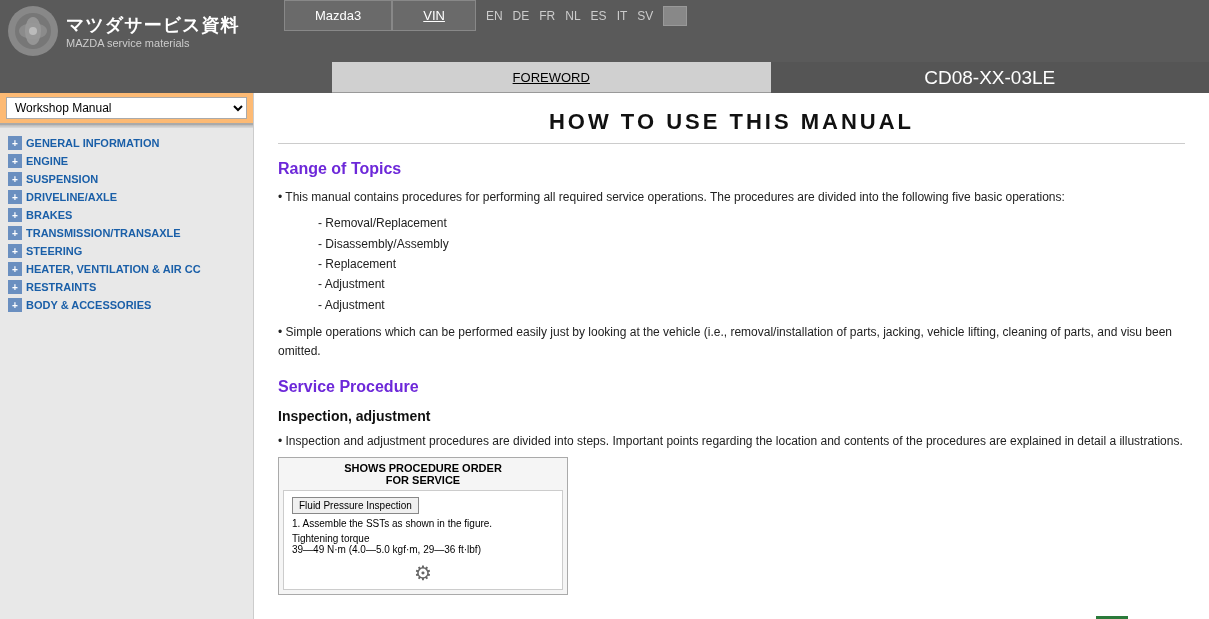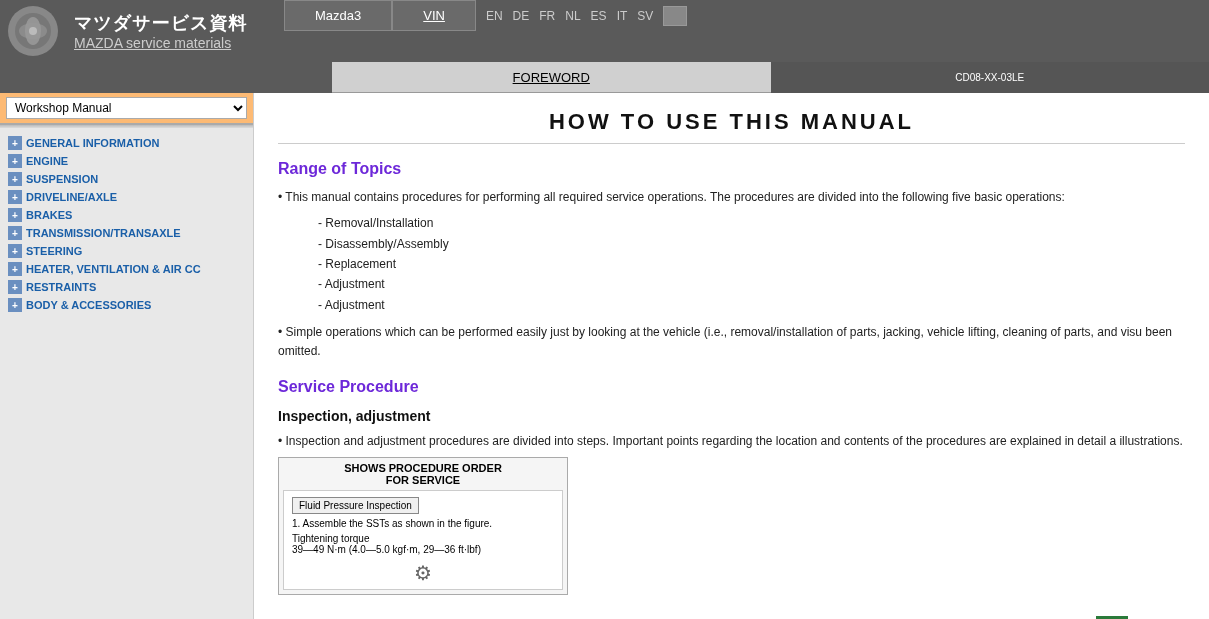--- a/index.html
+++ b/index.html
@@ -10,21 +10,21 @@
       display: flex;
       height: 62px;
       background: #5a5a5a;
     }
     .logo-area {
       width: 284px;
       display: flex;
       align-items: center;
       background: #5a5a5a;
       padding: 4px 8px;
-      gap: 16px;
+      gap: 8px;
       flex-shrink: 0;
     }
     .logo-icon {
       width: 50px;
       height: 50px;
       background: #888;
       border-radius: 50%;
       display: flex;
       align-items: center;
       justify-content: center;
@@ -35,23 +35,22 @@
       display: flex;
       flex-direction: column;
     }
     .logo-jp {
       font-size: 18px;
       font-weight: bold;
       color: #fff;
       letter-spacing: 1px;
     }
     .logo-en {
-      font-size: 14px;
+      font-size: 11px;
       color: #ccc;
-      text-decoration: underline;
     }
     .nav-tabs-area {
       flex: 1;
       display: flex;
       flex-direction: row;
     }
     .top-nav {
       display: flex;
       height: 31px;
       background: #5a5a5a;
@@ -120,21 +119,21 @@
       border-bottom: 1px solid #999;
       text-decoration: underline;
     }
     .cd-tab {
       flex: 1;
       display: flex;
       align-items: center;
       justify-content: center;
       background: #555;
       color: #fff;
-      font-size: 10px;
+      font-size: 19px;
       cursor: pointer;
     }
 
     
     .main-layout {
       display: flex;
       height: calc(619px - 62px - 31px);
     }
 
     
@@ -395,21 +394,21 @@
   </div>
 
   <div class="content-area">
     <div class="page-title">HOW TO USE THIS MANUAL</div>
 
     <div class="section-heading">Range of Topics</div>
 
     <p class="content-text">• This manual contains procedures for performing all required service operations. The procedures are divided into the following five basic operations:</p>
 
     <div class="bullet-list">
-      <div class="bullet-item">- Removal/Installation</div>
+      <div class="bullet-item">- Removal/Replacement</div>
       <div class="bullet-item">- Disassembly/Assembly</div>
       <div class="bullet-item">- Replacement</div>
       <div class="bullet-item">- Adjustment</div>
       <div class="bullet-item">- Adjustment</div>
     </div>
 
     <p class="content-text">• Simple operations which can be performed easily just by looking at the vehicle (i.e., removal/installation of parts, jacking, vehicle lifting, cleaning of parts, and visu been omitted.</p>
 
     <div class="section-heading">Service Procedure</div>
 

